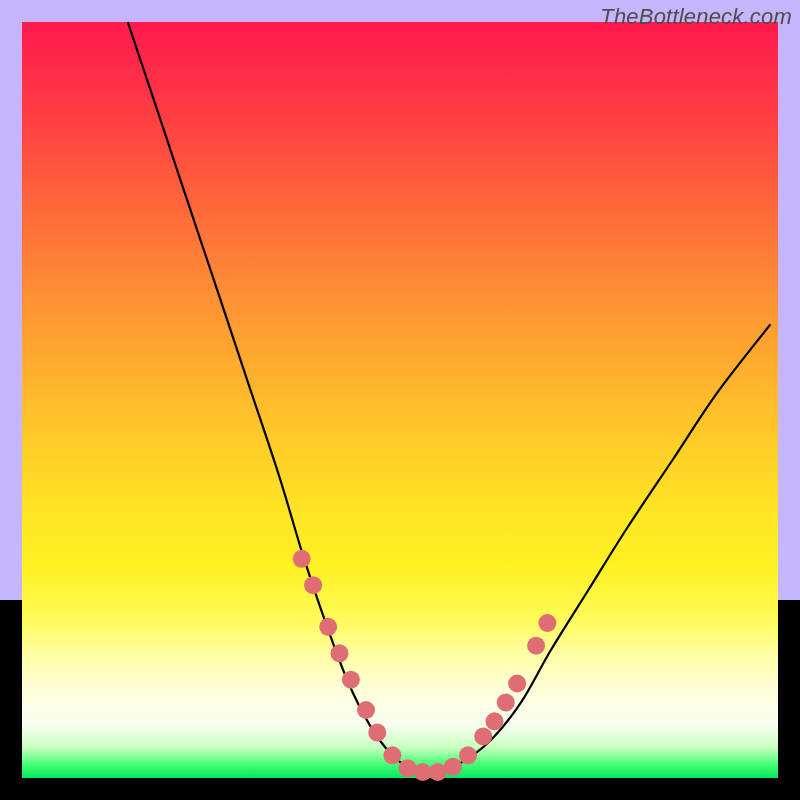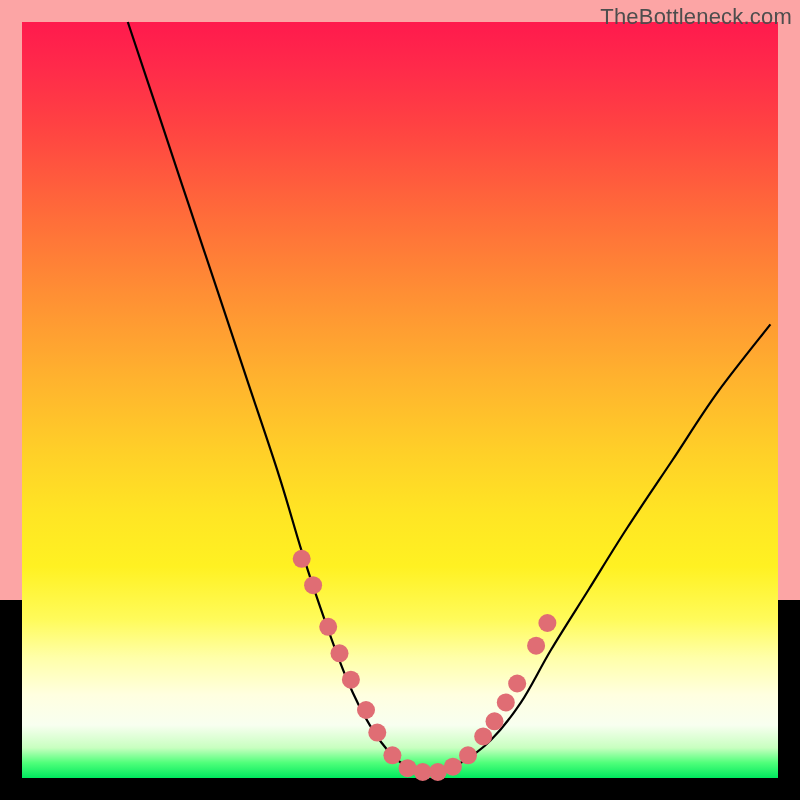--- a/index.html
+++ b/index.html
@@ -8,21 +8,22 @@
     width: 800px;
     height: 800px;
     overflow: hidden;
     background: #000;
     font-family: Arial, Helvetica, sans-serif;
   }
   .chart-container {
     position: relative;
     width: 800px;
     height: 600px;
-    background: #fca5a5;
+    background: #c4b5fd;
+    font-style: italic;
   }
   .plot-area {
     position: absolute;
     left: 22px;
     top: 22px;
     width: 756px;
     height: 756px;
     
     background: linear-gradient(to bottom,
       #ff1a4d 0%,

